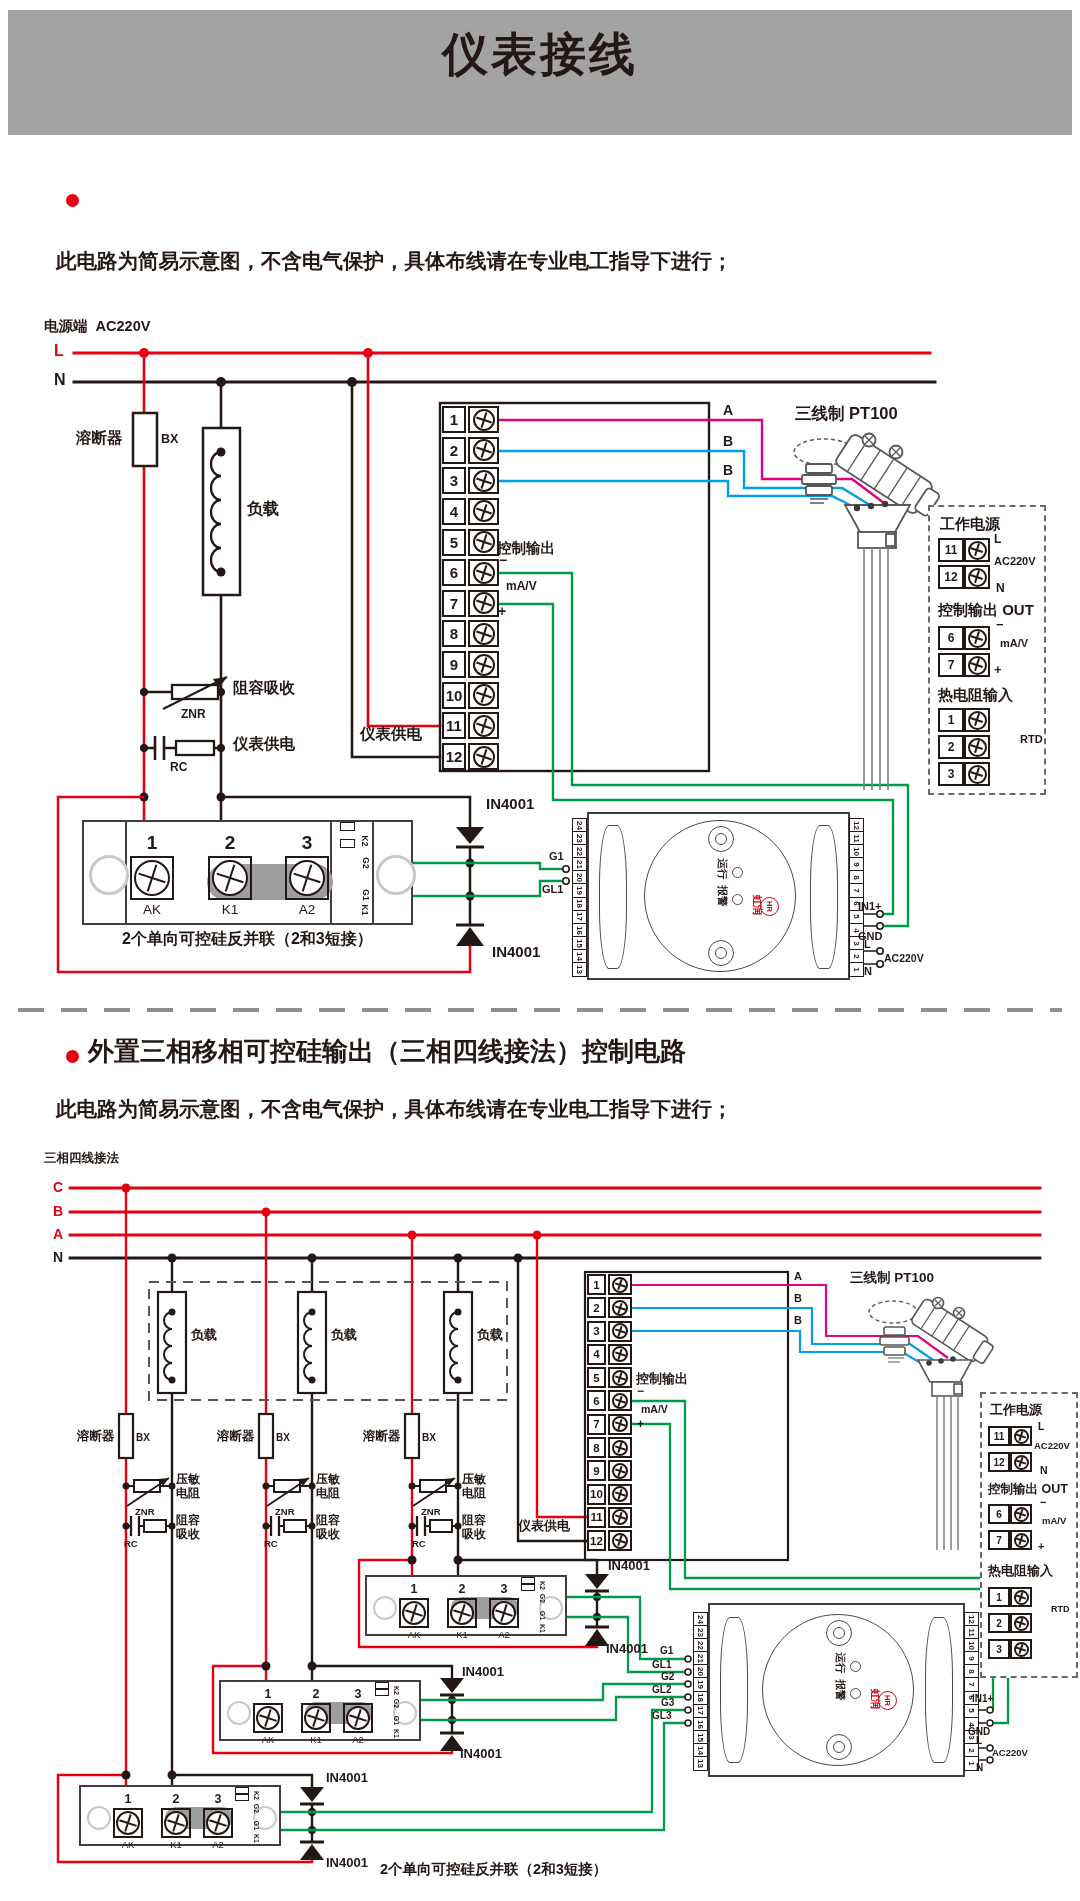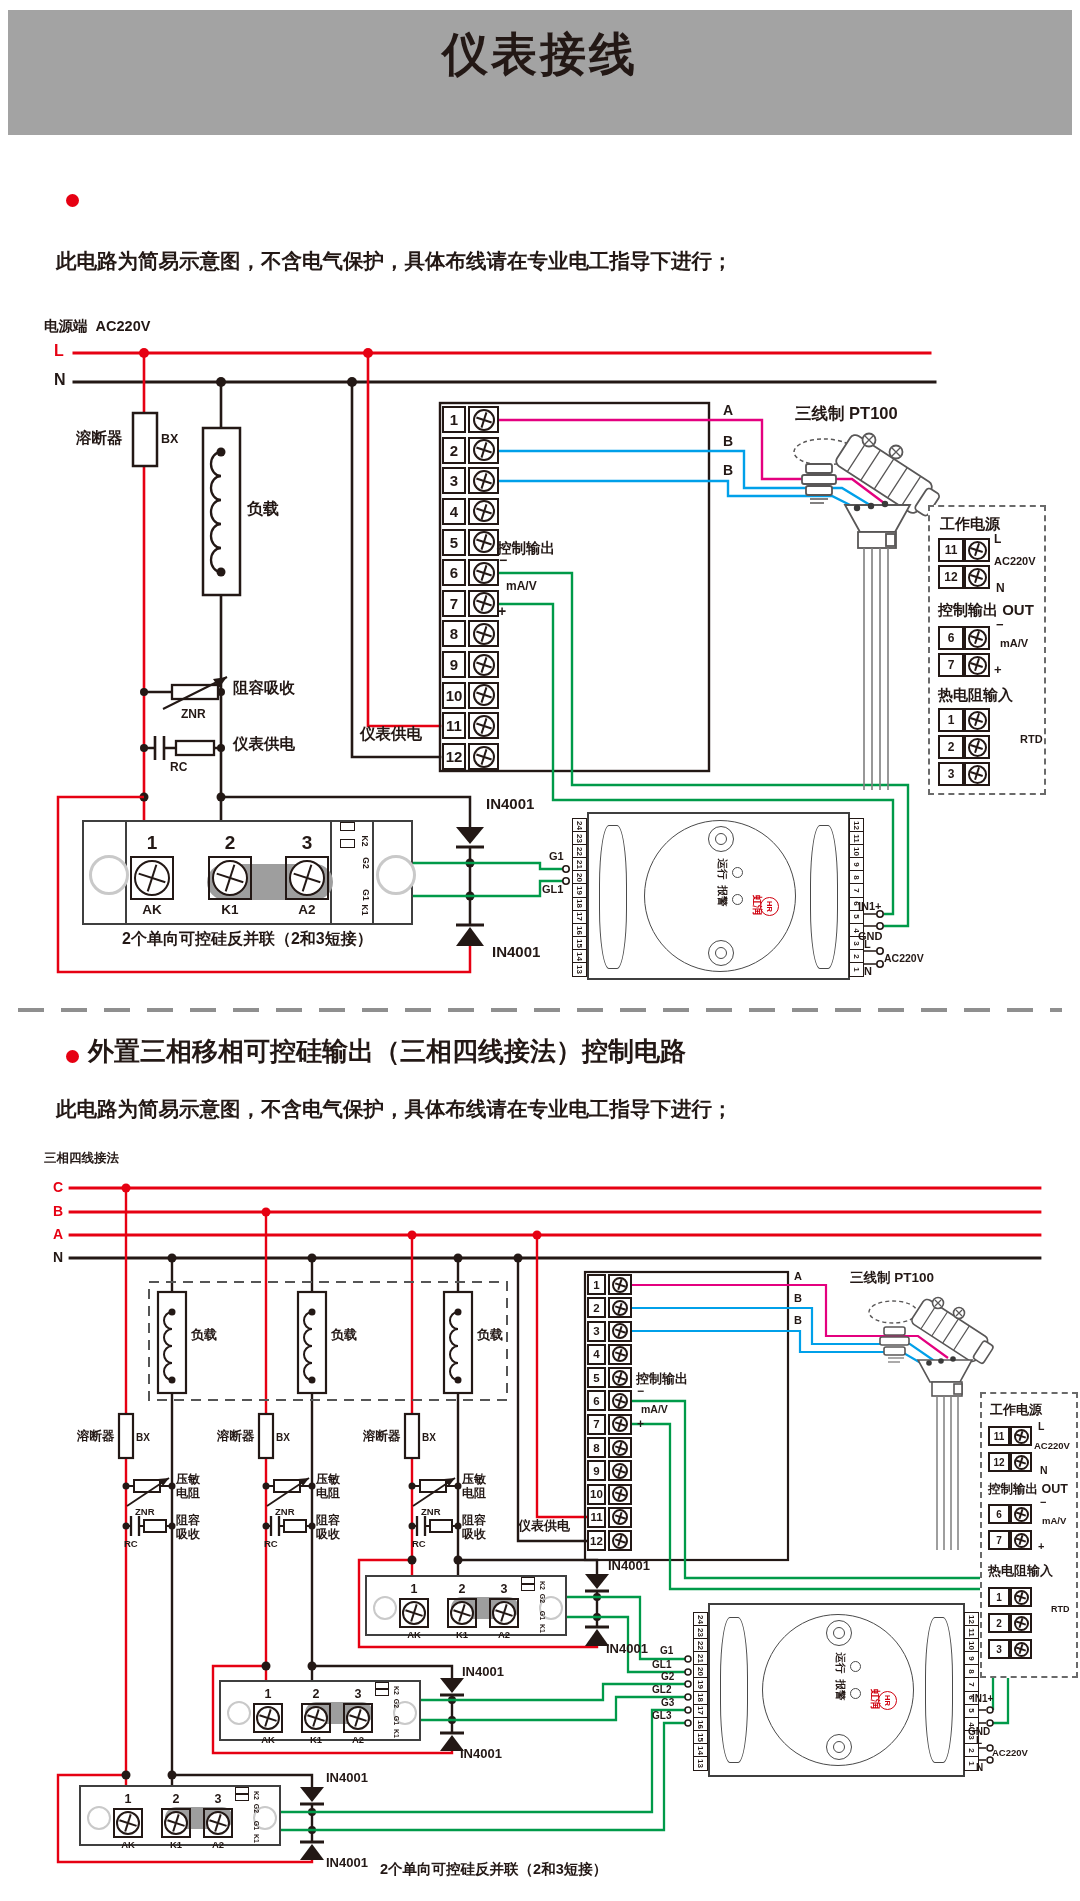--- a/index.html
+++ b/index.html
@@ -35,21 +35,21 @@
   .inst-strip div.icell:nth-of-type(1){margin-top:0;}
   .inst-strip .icell span{display:inline-block;transform:rotate(90deg);font-size:8px;font-weight:700;}
   
   .module{position:absolute;box-sizing:border-box;border:2px solid #3f3f3f;background:#fff;z-index:2;}
   .module .hole{position:absolute;border-radius:50%;border:3px solid #c9c9c9;background:#fff;}
   .module .graybar{position:absolute;background:#9e9e9e;}
   .module .term{position:absolute;text-align:center;}
   .module .tn{font-weight:700;}
   .module .sq{box-sizing:border-box;border:2px solid #231815;margin:2px auto 0;display:flex;align-items:center;justify-content:center;background:transparent;}
   .module .screw{background:#fff;}
-  .module .tl{font-weight:700;}
+  .module .tl{font-weight:400;}
   .module .pad{position:absolute;box-sizing:border-box;border:1.6px solid #231815;background:#fff;}
   .module .plb{position:absolute;font-weight:700;transform:rotate(90deg);transform-origin:center;}
   .mod-lg{width:331px;height:105px;}
   .mod-lg .vline{position:absolute;top:0;bottom:0;width:0;border-left:2px solid #3f3f3f;}
   .mod-lg .hole{width:34px;height:34px;top:33px;}
   .mod-lg .graybar{left:123px;top:42px;width:126px;height:36px;border-radius:18px;}
   .mod-lg .term{width:44px;top:10px;}
   .mod-lg div.term:nth-of-type(1){left:46px;} .mod-lg div.term:nth-of-type(2){left:124px;} .mod-lg div.term:nth-of-type(3){left:201px;}
   .mod-lg .tn{font-size:19px;height:22px;}
   .mod-lg .sq{width:44px;height:44px;}

